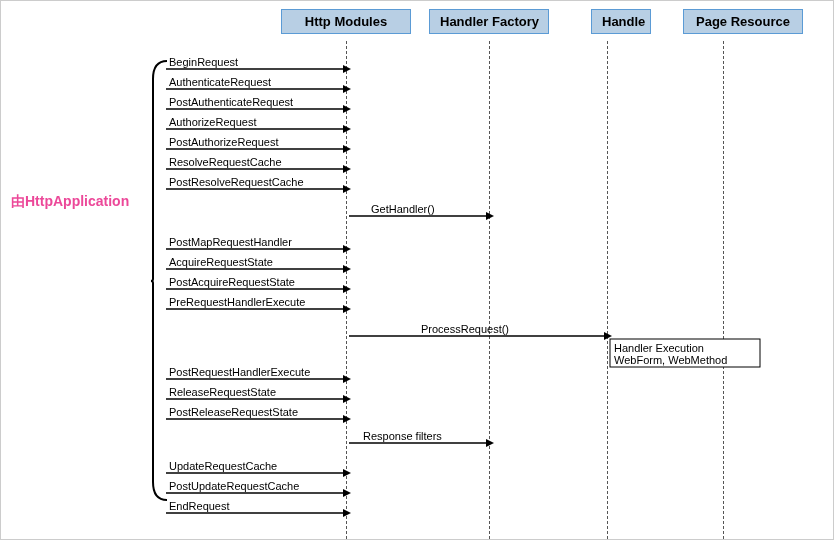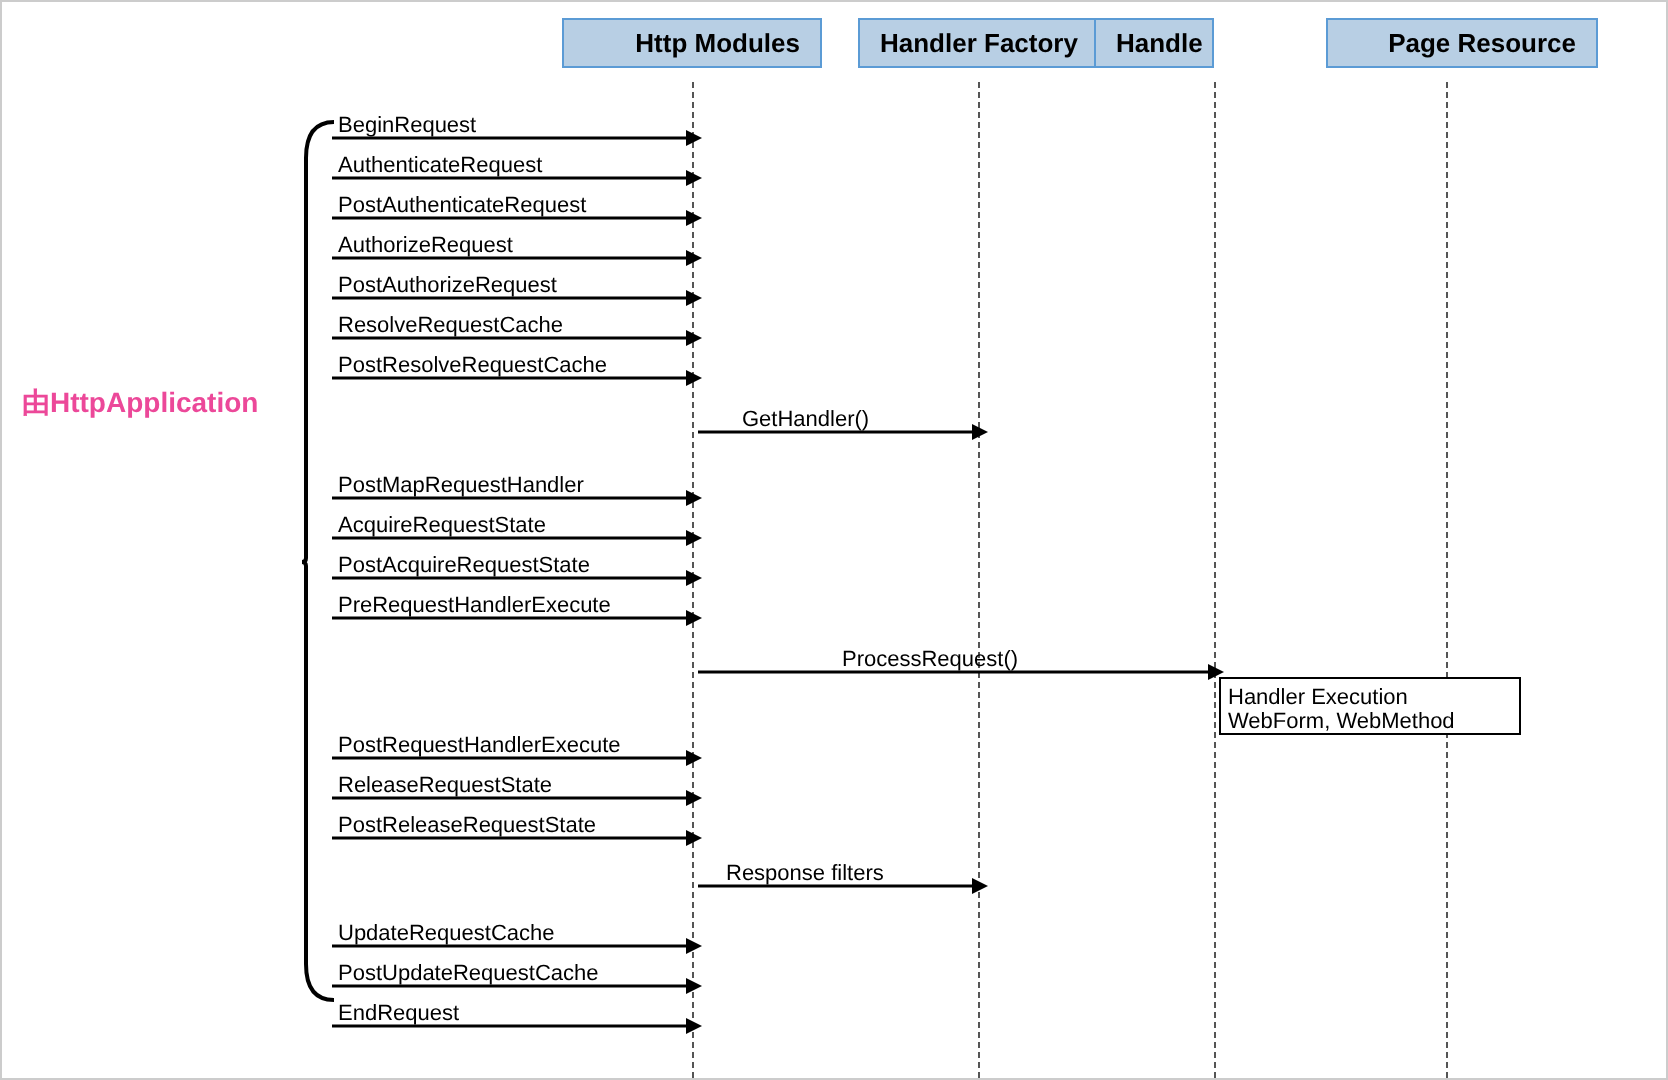--- a/index.html
+++ b/index.html
@@ -23,21 +23,21 @@
     
     .col-header {
       position: absolute;
       top: 8px;
       background: #b8cfe4;
       border: 1px solid #5b9bd5;
       padding: 4px 10px;
       font-size: 13px;
       font-weight: bold;
       color: #000;
-      text-align: right;
+      text-align: center;
       white-space: nowrap;
     }
 
     
     .lifeline {
       position: absolute;
       top: 40px;
       bottom: 0;
       border-left: 1.5px dashed #555;
     }
@@ -53,22 +53,22 @@
       line-height: 1.5;
     }
   </style>
 </head>
 <body>
 
 <div class="diagram-container">
 
   <div class="col-header" style="left:280px; width:130px;">Http Modules</div>
   <div class="col-header" style="left:428px; width:120px;">Handler Factory</div>
-  <div class="col-header" style="left:546px; width:60px;">Handle</div>
-  <div class="col-header" style="left:662px; width:136px;">Page Resource</div>
+  <div class="col-header" style="left:590px; width:60px;">Handle</div>
+  <div class="col-header" style="left:682px; width:120px;">Page Resource</div>
 
   <div class="lifeline" style="left: 345px;"></div>
   <div class="lifeline" style="left: 488px;"></div>
   <div class="lifeline" style="left: 606px;"></div>
   <div class="lifeline" style="left: 722px;"></div>
 
   <div class="left-label">
     <div>由HttpApplication</div>
   </div>
 

